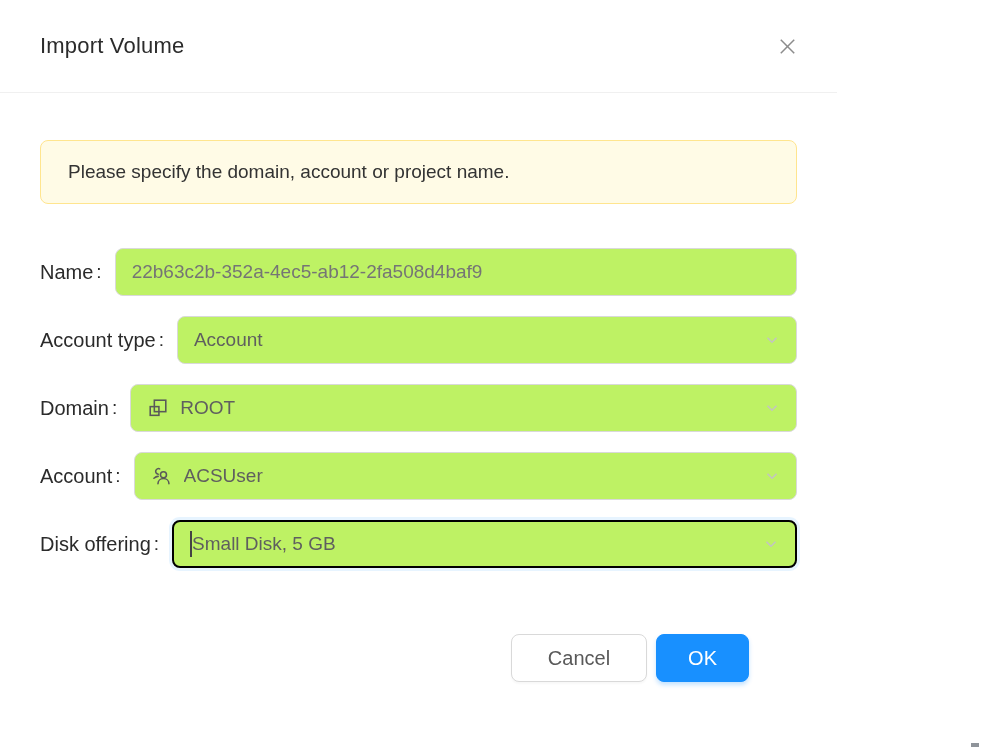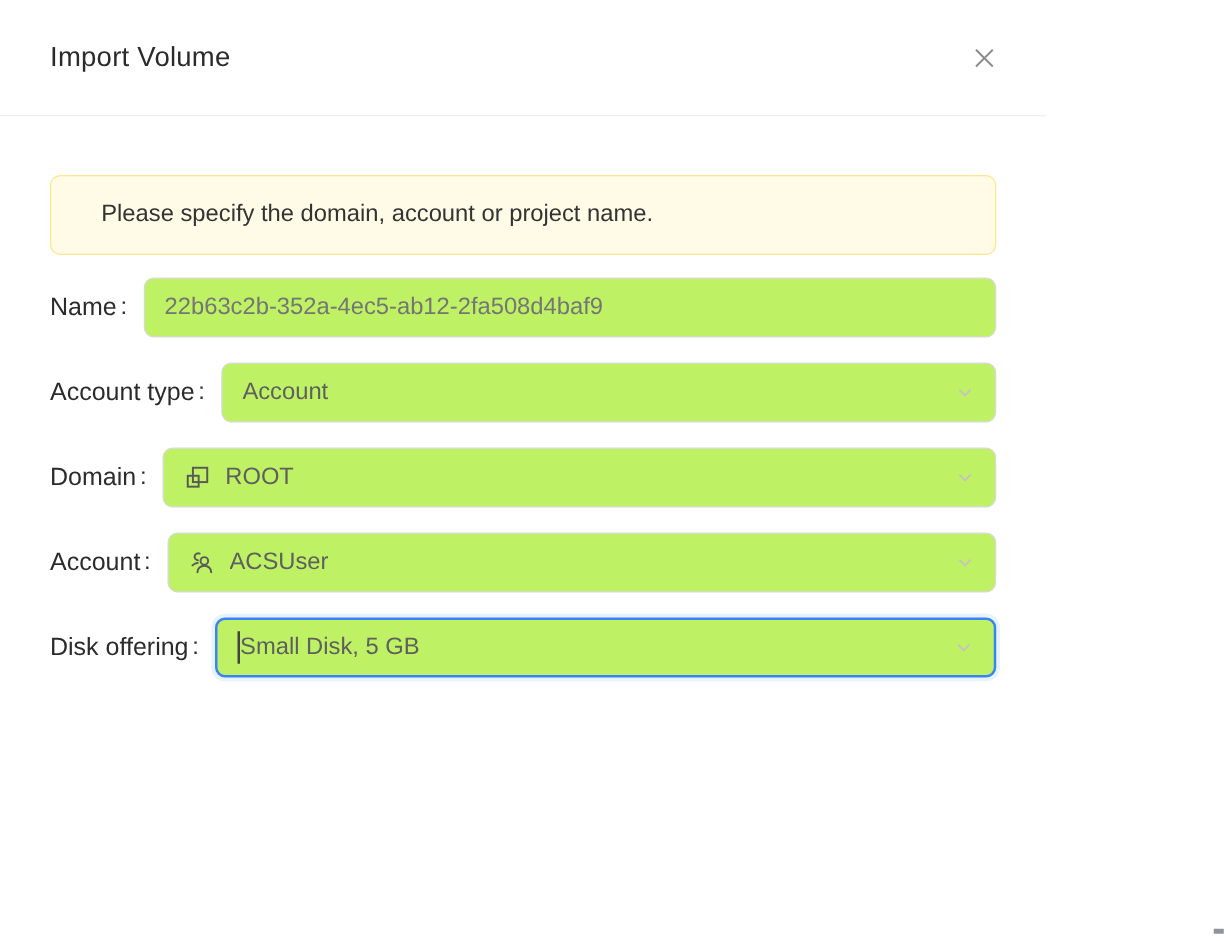--- a/index.html
+++ b/index.html
@@ -30,22 +30,22 @@
     cursor: pointer; background: none; border: none;
   }
 
   
   .modal-body { padding: 47px 40px 0 40px; flex: 1 1 auto; }
 
   .alert {
     background: #fffbe6;
     border: 1px solid #ffe58f;
     border-radius: 8px;
-    padding: 11px 40px;
-    margin-bottom: 18px;
+    padding: 11px 27px;
+    margin-bottom: 44px;
   }
   .alert-line { font-size: 19px; line-height: 40px; color: #333333; }
 
   .form-row { display: flex; align-items: center; margin-bottom: 20px; }
   .form-label { font-size: 20px; color: #2b2b2b; white-space: nowrap; }
   .form-colon { font-size: 19px; color: #2b2b2b; margin: 0 13px 0 3px; }
 
   .control {
     flex: 1 1 auto;
     height: 48px;
@@ -61,21 +61,21 @@
   }
   input.control {
     display: block;
     padding: 0 16px;
     outline: none;
     width: 100%;
     color: #757575;
     font-family: "Liberation Sans", sans-serif;
   }
   .control.focused {
-    border: 2px solid #3b82f6;
+    border: 2px solid #000000;
     box-shadow: 0 0 0 3px rgba(24, 144, 255, 0.10);
     align-items: center;
   }
   .select-value { color: #5f5f5f; white-space: nowrap; overflow: hidden; }
   .select-icon { display: inline-flex; margin-right: 11px; flex: 0 0 auto; }
   .select-arrow {
     position: absolute;
     right: 15px; top: 50%;
     transform: translateY(-50%);
     display: inline-flex;
@@ -221,17 +221,21 @@
         <span class="text-caret"></span>
         <span class="select-value">Small Disk, 5 GB</span>
         <span class="select-arrow">
           <svg width="18" height="18" viewBox="0 0 24 24" fill="none" stroke="#c3c3c3" stroke-width="2">
             <polyline points="6,9 12,15 18,9"></polyline>
           </svg>
         </span>
       </div>
     </div>
 
+    <div class="modal-footer">
+      <button class="btn btn-default">Cancel</button>
+      <button class="btn btn-primary">OK</button>
+    </div>
 
   </div>
 </div>
 
 <div class="bg-artifact"></div>
 
 </body></html>

